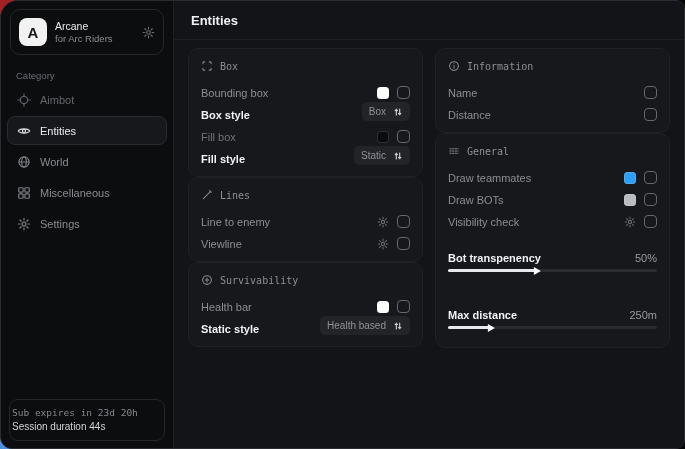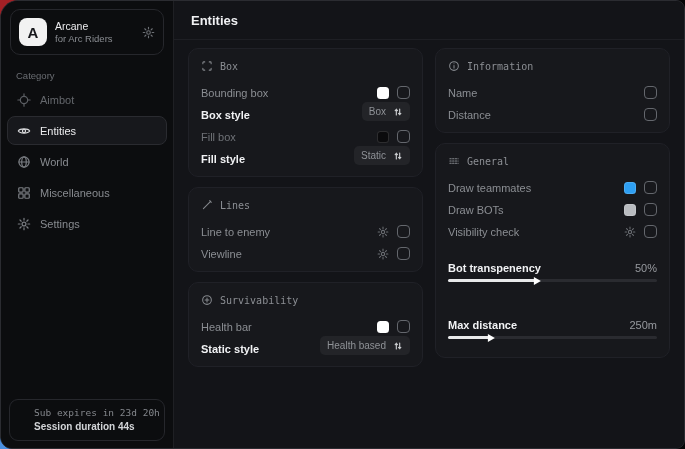--- a/index.html
+++ b/index.html
@@ -16,30 +16,30 @@
   .brand-title{font-size:10.5px;font-weight:normal;color:#ececee;}
   .brand-sub{font-size:9.5px;color:#8b8e93;}
   .brand-gear{margin-left:auto;width:13px;height:13px;color:#6c6f74;}
   .category{margin:15px 0 4px 15px;font-size:9.5px;color:#6a6d72;}
   .nav-item{display:flex;align-items:center;gap:9px;height:27px;margin:2px 6px;padding:0 9px;border-radius:8px;border:1px solid transparent;font-size:11px;color:#888b90;cursor:default;}
   .nav-item .icon{width:14px;height:14px;color:#797c81;flex:0 0 14px;}
   .nav-item.active{background:#17181c;border-color:#2a2b30;color:#ececee;}
   .nav-item.active .icon{color:#d8d9db;}
   .nav-item.dim{color:#64676c;}
   .nav-item.dim .icon{color:#5a5d62;}
-  .side-footer{position:absolute;left:8px;right:8px;bottom:7px;border:1px solid #26272c;border-radius:9px;padding:7px 10px 8px 24px;box-sizing:border-box;}
+  .side-footer{position:absolute;left:8px;right:8px;bottom:7px;border:1px solid #26272c;border-radius:9px;padding:7px 10px 8px 2px;box-sizing:border-box;}
   .sub-line{font-family:"DejaVu Sans Mono",monospace;font-size:9.5px;color:#84878c;white-space:nowrap;}
-  .sess-line{margin-top:3px;font-size:10px;font-weight:bold;color:#d3d5d8;}
+  .sess-line{margin-top:3px;font-size:10px;font-weight:normal;color:#d3d5d8;}
 
   
   .main{flex:1;display:flex;flex-direction:column;background:#131418;min-width:0;}
   .main-header{height:38px;display:flex;align-items:center;padding:0 17px;border-bottom:1px solid #1e1f24;flex:0 0 38px;}
   .main-title{font-size:13px;font-weight:bold;color:#f0f1f3;}
   .columns{display:flex;gap:12px;padding:8px 14px;}
-  .col{flex:1;display:flex;flex-direction:column;gap:10px;min-width:0;}
+  .col{flex:1;display:flex;flex-direction:column;min-width:0;}
   .card{background:#17181c;border:1px solid #202127;border-radius:10px;padding:9px 12px 11px 12px;}
   .card-title{display:flex;align-items:center;gap:7px;margin:2px 0 5px 0;font-family:"DejaVu Sans Mono",monospace;font-size:10px;color:#8c8f94;}
   .card-title .icon{width:12px;height:12px;color:#85888d;flex:0 0 12px;}
   .row{display:flex;align-items:flex-end;justify-content:space-between;height:22px;}
   .lbl{font-size:11px;color:#8b8e93;}
   .lbl.dimmer{color:#6f7277;}
   .lbl.strong{color:#f1f2f4;font-weight:bold;}
   .controls{display:flex;align-items:center;gap:8px;}
   .swatch{width:12px;height:12px;border-radius:3.5px;border:1px solid rgba(255,255,255,.14);box-sizing:border-box;}
   .checkbox{width:13px;height:13px;border:1.5px solid #64676d;border-radius:4px;box-sizing:border-box;}

